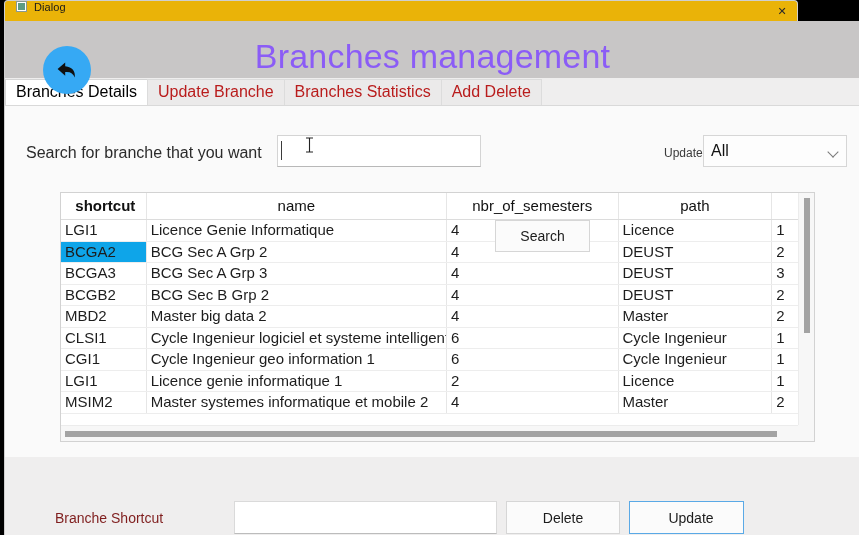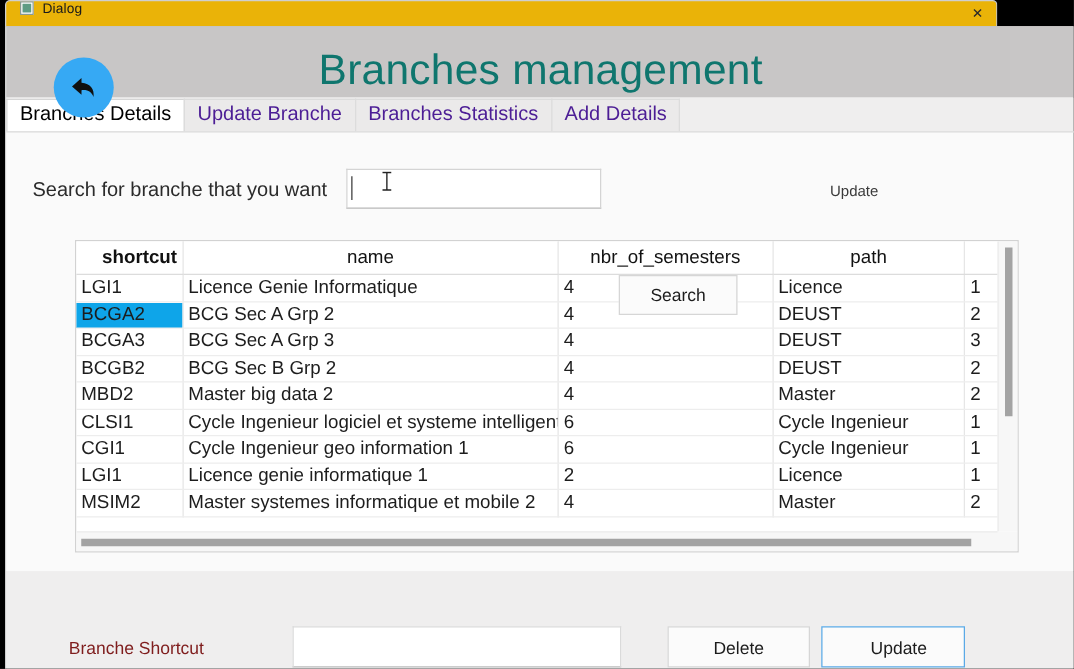--- a/index.html
+++ b/index.html
@@ -119,40 +119,40 @@
   .header-title {
     position: absolute;
     left: 0;
     top: 0;
     width: 855px;
     height: 71px;
     display: flex;
     align-items: center;
     justify-content: center;
     font-size: 34px;
-    color: #0f766e;
+    color: #8b5cf6;
     letter-spacing: 0.2px;
     font-weight: 400;
     pointer-events: none;
   }
 
   
   .tabbar {
     position: absolute;
     left: 0;
     top: 57px;
     width: 855px;
     height: 28px;
     background: #efeeee;
     display: flex;
     align-items: flex-end;
   }
   .tab {
     font-size: 16px;
-    color: #4c1d95;
+    color: #b91c1c;
     padding: 2px 10px 5px 10px;
     background: #ebeaea;
     border: 1px solid #dcdcdc;
     border-bottom: none;
     margin-right: -1px;
     cursor: pointer;
     white-space: nowrap;
     box-sizing: border-box;
     height: 27px;
     line-height: 20px;
@@ -308,21 +308,21 @@
     height: 26px;
     line-height: 26px;
     text-align: center;
     border-bottom: 1px solid #dcdcdc;
     background: #ffffff;
     font-size: 15px;
     color: #111;
   }
   table.grid thead th.sorted {
     font-weight: 700;
-    text-align: right;
+    text-align: center;
     padding-left: 8px;
   }
   td.c-shortcut { width: 72px; padding-left: 8px; }
   td.c-name     { width: 254px; padding-left: 7px; }
   td.c-sem      { width: 145px; padding-left: 7px; }
   td.c-path     { width: 130px; padding-left: 7px; }
   td.c-group    { width: 75px; padding-left: 7px; }
   th.c-shortcut { width: 72px; }
   th.c-name     { width: 254px; }
   th.c-sem      { width: 145px; }
@@ -415,21 +415,20 @@
     position: absolute;
     top: 44px;
     height: 33px;
     background: #fbfbfb;
     border: 1px solid #d6d6d6;
     box-sizing: border-box;
     font-family: "Liberation Sans", sans-serif;
     font-size: 14px;
     color: #1c1c1c;
     cursor: pointer;
-    margin-left: 28px;
   }
   .btn-delete { left: 501px; width: 114px; }
   .btn-update { left: 624px; width: 115px; border: 1px solid #5aa9e6; padding-left: 15px; }
 </style>
 </head>
 <body>
 
 <div id="app">
 
   <div class="titlebar">
@@ -449,35 +448,39 @@
         <svg width="26" height="26" viewBox="0 0 26 26">
           <path d="M11.2 5.4 L3.6 12.1 L11.2 18.8 L11.2 15.1 C16.4 14.6 19.2 16.4 20.8 20.6 C21.6 14.2 18.4 9.9 11.2 9.2 Z" fill="#101010"></path>
         </svg>
       </span>
     </div>
 
     <div class="tabbar">
       <div class="tab active">Branches Details</div>
       <div class="tab">Update Branche</div>
       <div class="tab">Branches Statistics</div>
-      <div class="tab">Add Details</div>
+      <div class="tab">Add Delete</div>
     </div>
 
     <div class="panel">
 
       <div class="search-label">Search for branche that you want</div>
       <input class="search-input" type="text" value="" style="">
       <div class="text-caret"></div>
       <span class="mouse-ibeam">
         <svg width="9" height="16" viewBox="0 0 9 16">
           <path d="M1 1 H8 M1 15 H8 M4.5 1 V15" stroke="#222" stroke-width="1.1" fill="none"></path>
         </svg>
       </span>
 
       <div class="filter-label">Update</div>
+      <div class="filter-select">
+        <span class="filter-value">All</span>
+        <span class="filter-caret"></span>
+      </div>
 
       <div class="table-wrap">
         <div class="table-clip">
           <table class="grid">
             <thead>
               <tr>
                 <th class="c-shortcut sorted">shortcut</th>
                 <th class="c-name">name</th>
                 <th class="c-sem">nbr_of_semesters</th>
                 <th class="c-path">path</th>

